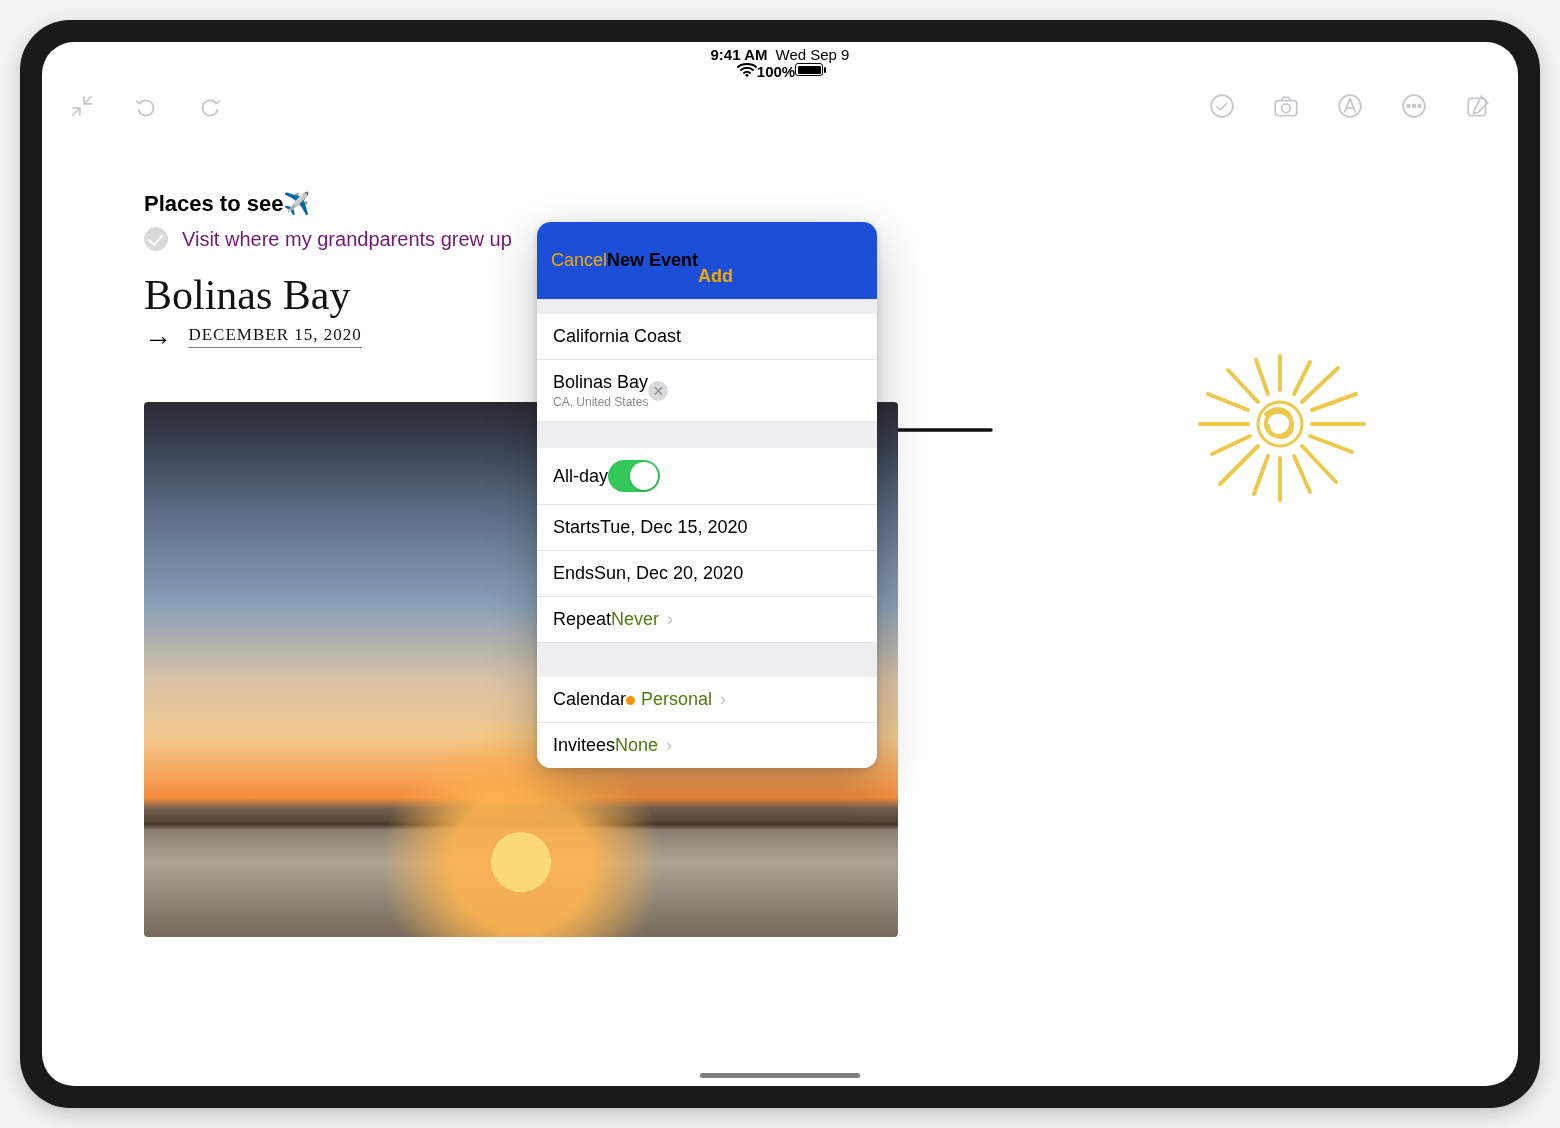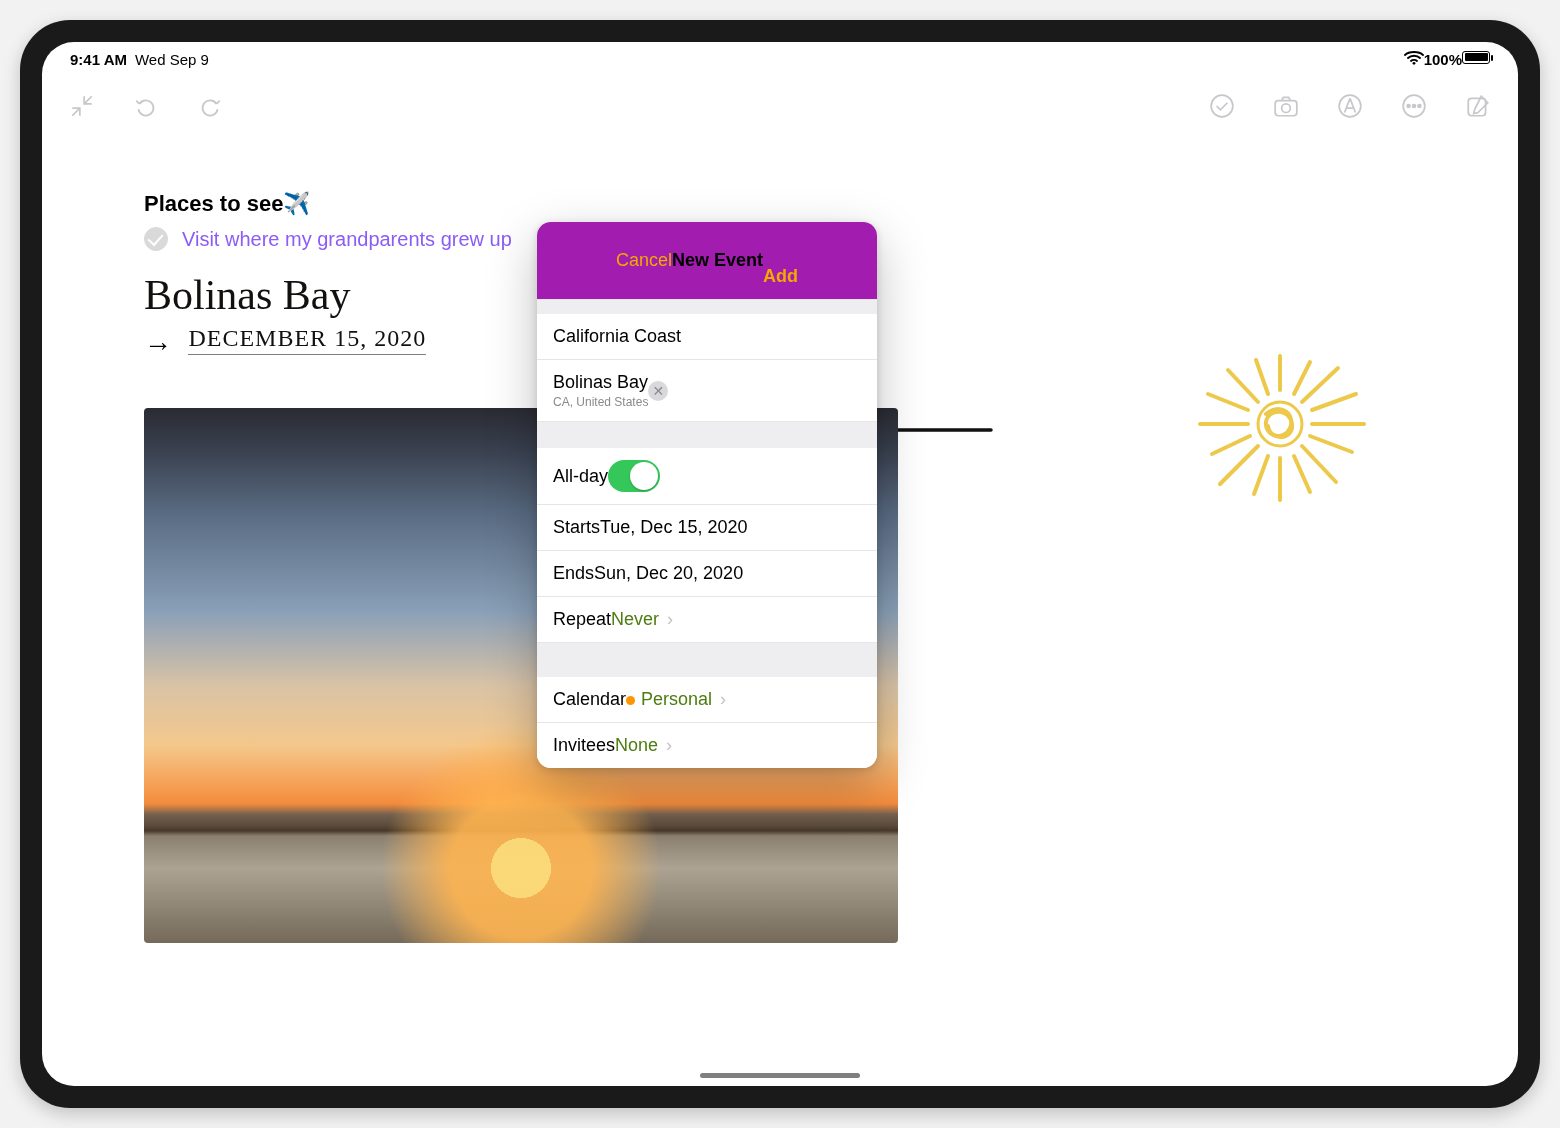--- a/index.html
+++ b/index.html
@@ -46,20 +46,21 @@
     top: 0; left: 0; right: 0;
     height: 30px;
     display: flex;
     align-items: center;
     justify-content: space-between;
     padding: 4px 28px 0;
     font-size: 15px;
     font-weight: 600;
     color: #000;
     z-index: 5;
+    flex-direction: column;
   }
   .statusbar-left { display:flex; gap:8px; align-items:center;}
   .statusbar-right { display:flex; gap:0; align-items:flex-start; font-size:15px;}
   .battery {
     display:inline-block; width:28px; height:13px; border:1.5px solid #000; border-radius:3px; position:relative;
   }
   .battery::after { content:""; position:absolute; right:-4px; top:3px; width:2.5px; height:6px; background:#000; border-radius:1px;}
   .battery-fill { position:absolute; inset:1.5px; background:#000; border-radius:1px;}
 
   
@@ -94,41 +95,41 @@
     color:#000;
     letter-spacing:-0.5px;
   }
   .section-title {
     font-size:22px;
     font-weight:700;
     margin-top:34px;
     color:#000;
   }
   .checklist { margin-top:10px; }
-  .check-item { display:flex; align-items:center; gap:14px; margin-top:6px; font-size:20px; color:#8b5cf6;}
+  .check-item { display:flex; align-items:center; gap:14px; margin-top:6px; font-size:20px; color:#701a75;}
   .check-circle {
     width:24px; height:24px; border-radius:50%; border:1.5px solid #c9c9c9; flex-shrink:0;
   }
   .check-circle.done { background:#d9d9d9; border-color:#d9d9d9; position:relative;}
   .check-circle.done::after{
     content:""; position:absolute; left:6px; top:3px; width:7px; height:12px;
     border-right:2.5px solid #fff; border-bottom:2.5px solid #fff; transform:rotate(42deg);
   }
 
   
   .handwriting {
     margin-top:22px;
     font-family: "Brush Script MT","Segoe Script","Lucida Handwriting",cursive;
     font-size:42px;
     color:#13110f;
     line-height:1.05;
   }
   .hw-date {
     font-family: "Comic Sans MS","Marker Felt","Segoe Print",cursive;
-    font-size:24px;
+    font-size:17px;
     letter-spacing:1px;
     margin-top:8px;
     color:#13110f;
     border-bottom: 1.5px solid #7e7e7e;
     display:inline-block;
     padding-bottom:2px;
   }
   .arrow-left {
     display:inline-block; margin-right:12px; font-size:28px; vertical-align:middle;
   }
@@ -171,24 +172,24 @@
     top:180px;
     left:495px;
     width:340px;
     background:#fff;
     border-radius:14px;
     box-shadow:0 18px 50px rgba(0,0,0,.25), 0 2px 8px rgba(0,0,0,.15);
     overflow:hidden;
     z-index:10;
   }
   .popover-header {
-    display:flex; align-items:center; justify-content:center;
+    display:flex; align-items:center; justify-content:flex-start;
     padding:12px 14px;
     border-bottom:1px solid #e6e6e8;
-    background:#a21caf;
+    background:#1d4ed8;
   }
   .pv-cancel, .pv-add { color:#f2a900; font-size:18px; font-weight:500; cursor:pointer;}
   .pv-add { font-weight:600;margin-top:32px;}
   .pv-title { font-size:18px; font-weight:600; color:#000;}
   .pv-section { background:#eeeef0; height:14px;}
   .pv-row {
     display:flex; align-items:center; justify-content:flex-start;
     padding:12px 16px;
     background:#fff;
     border-bottom:1px solid #e6e6e8;

